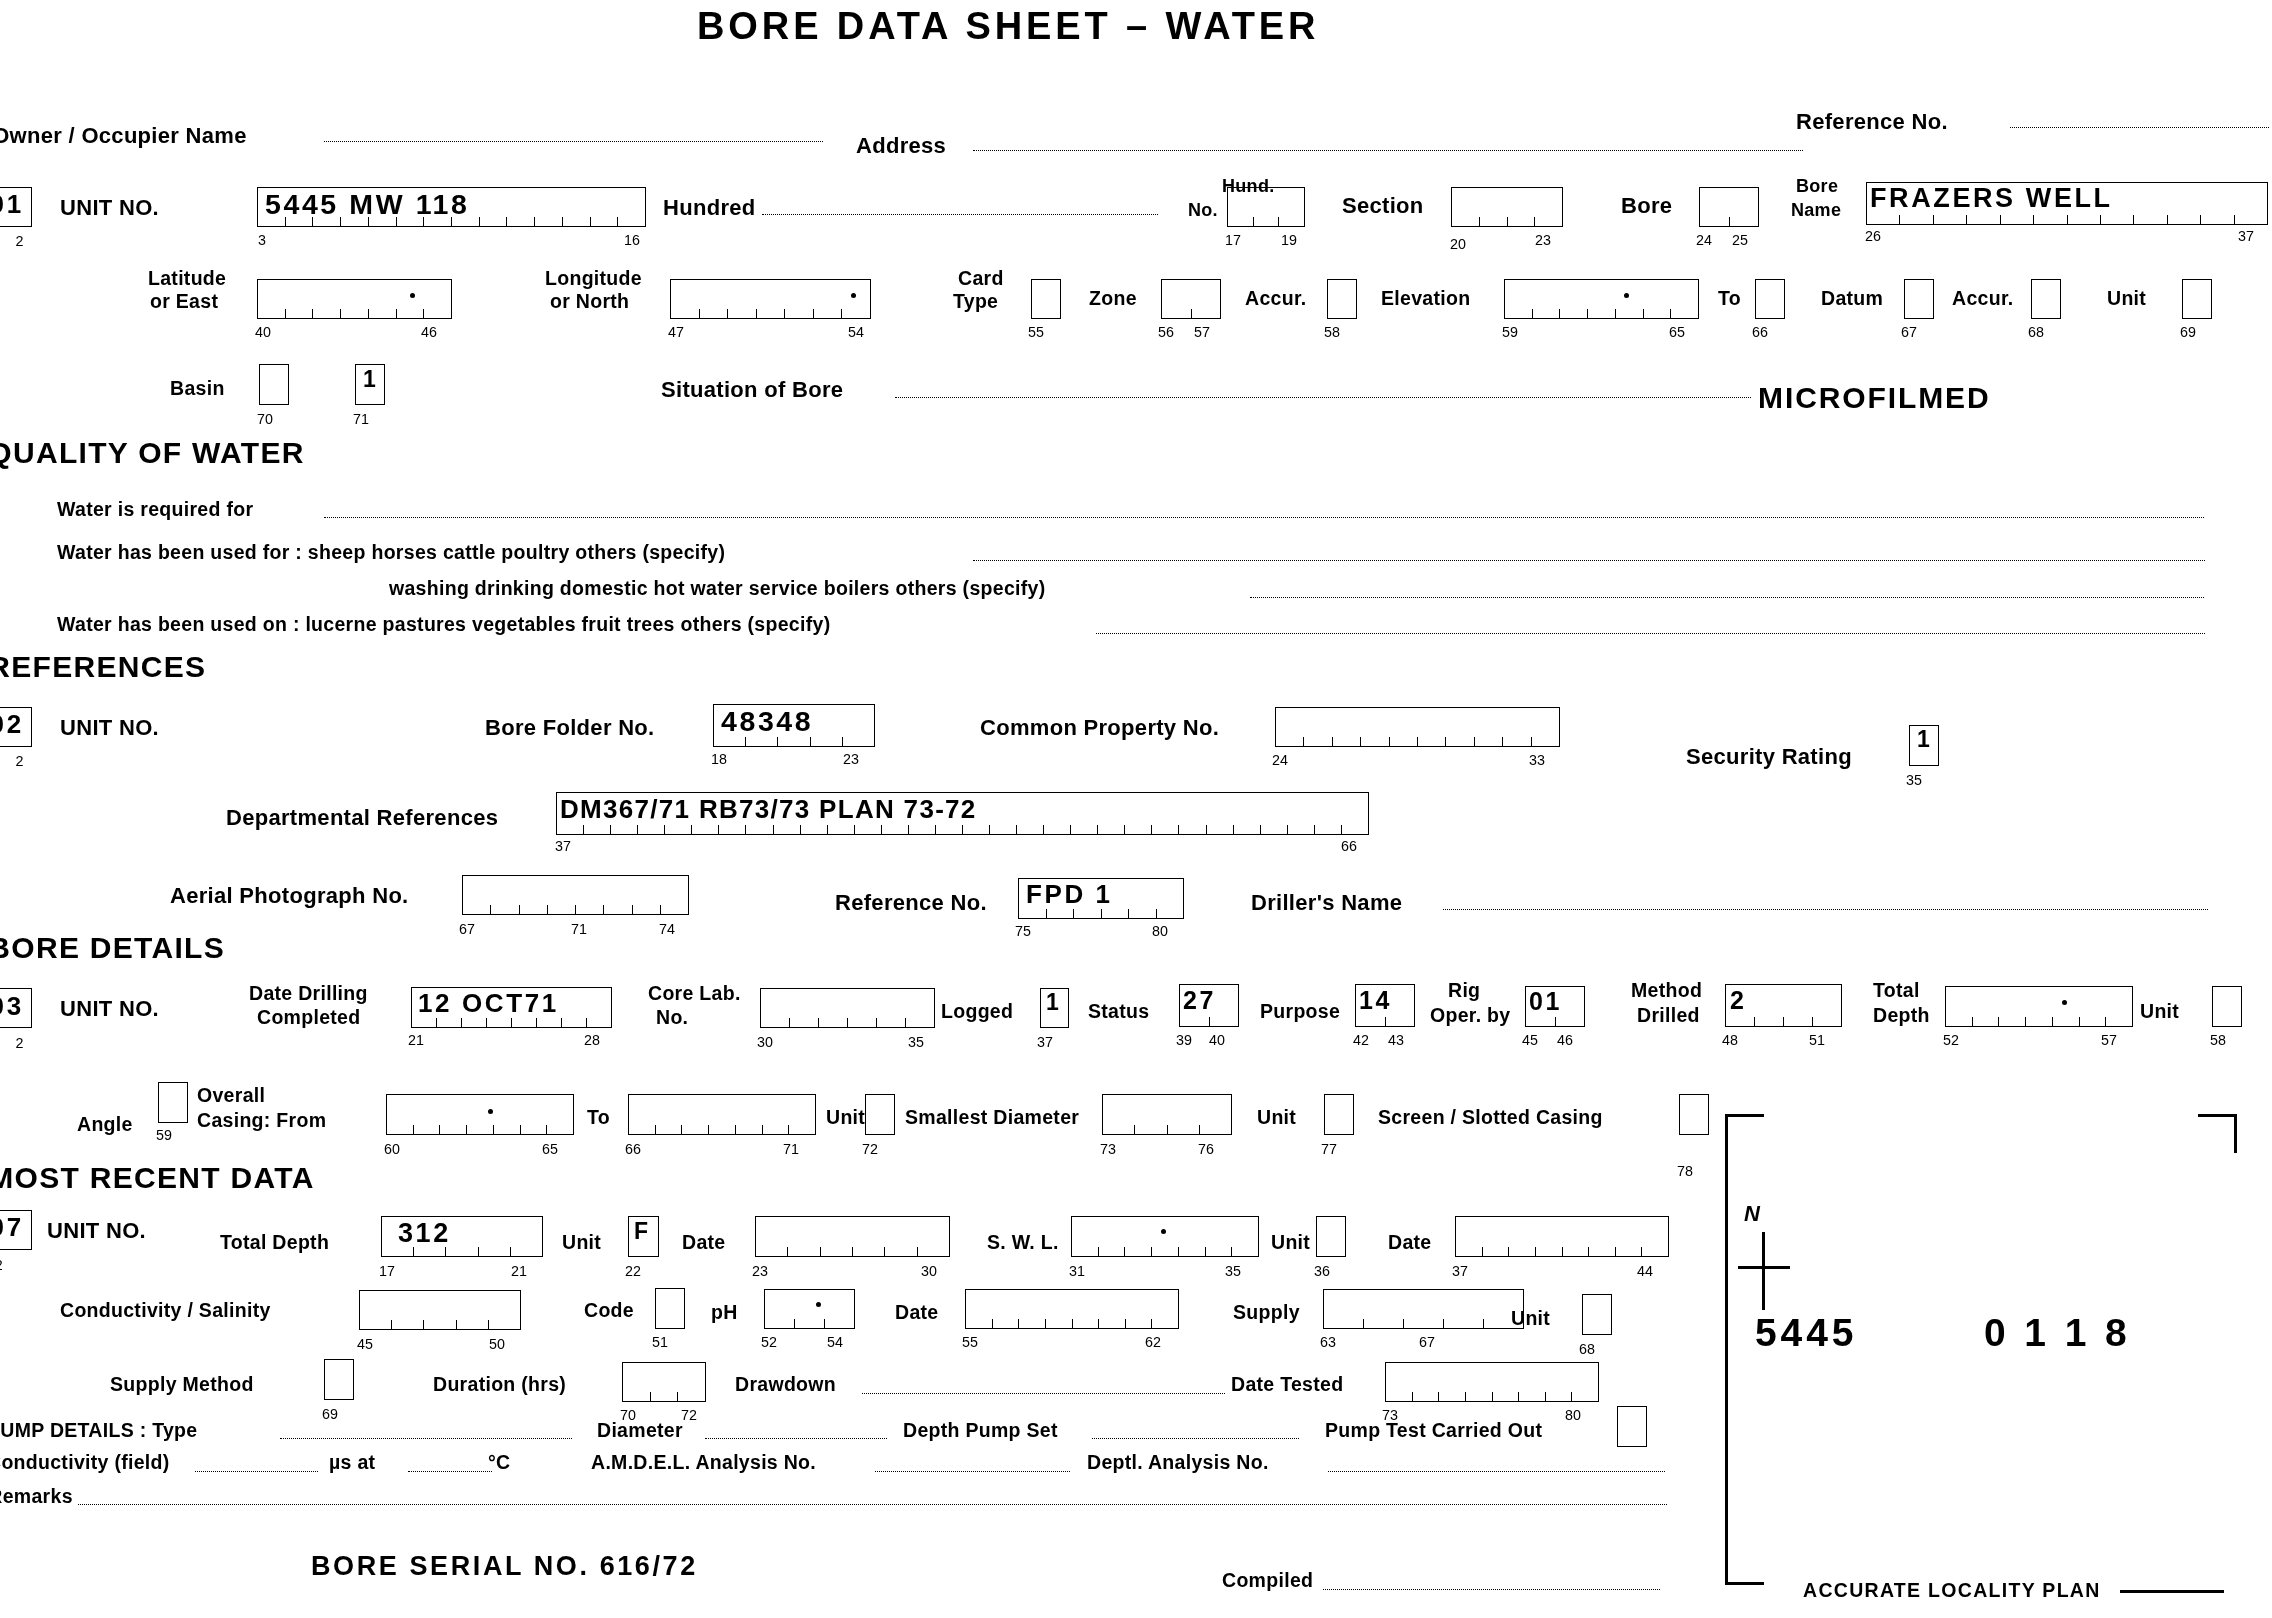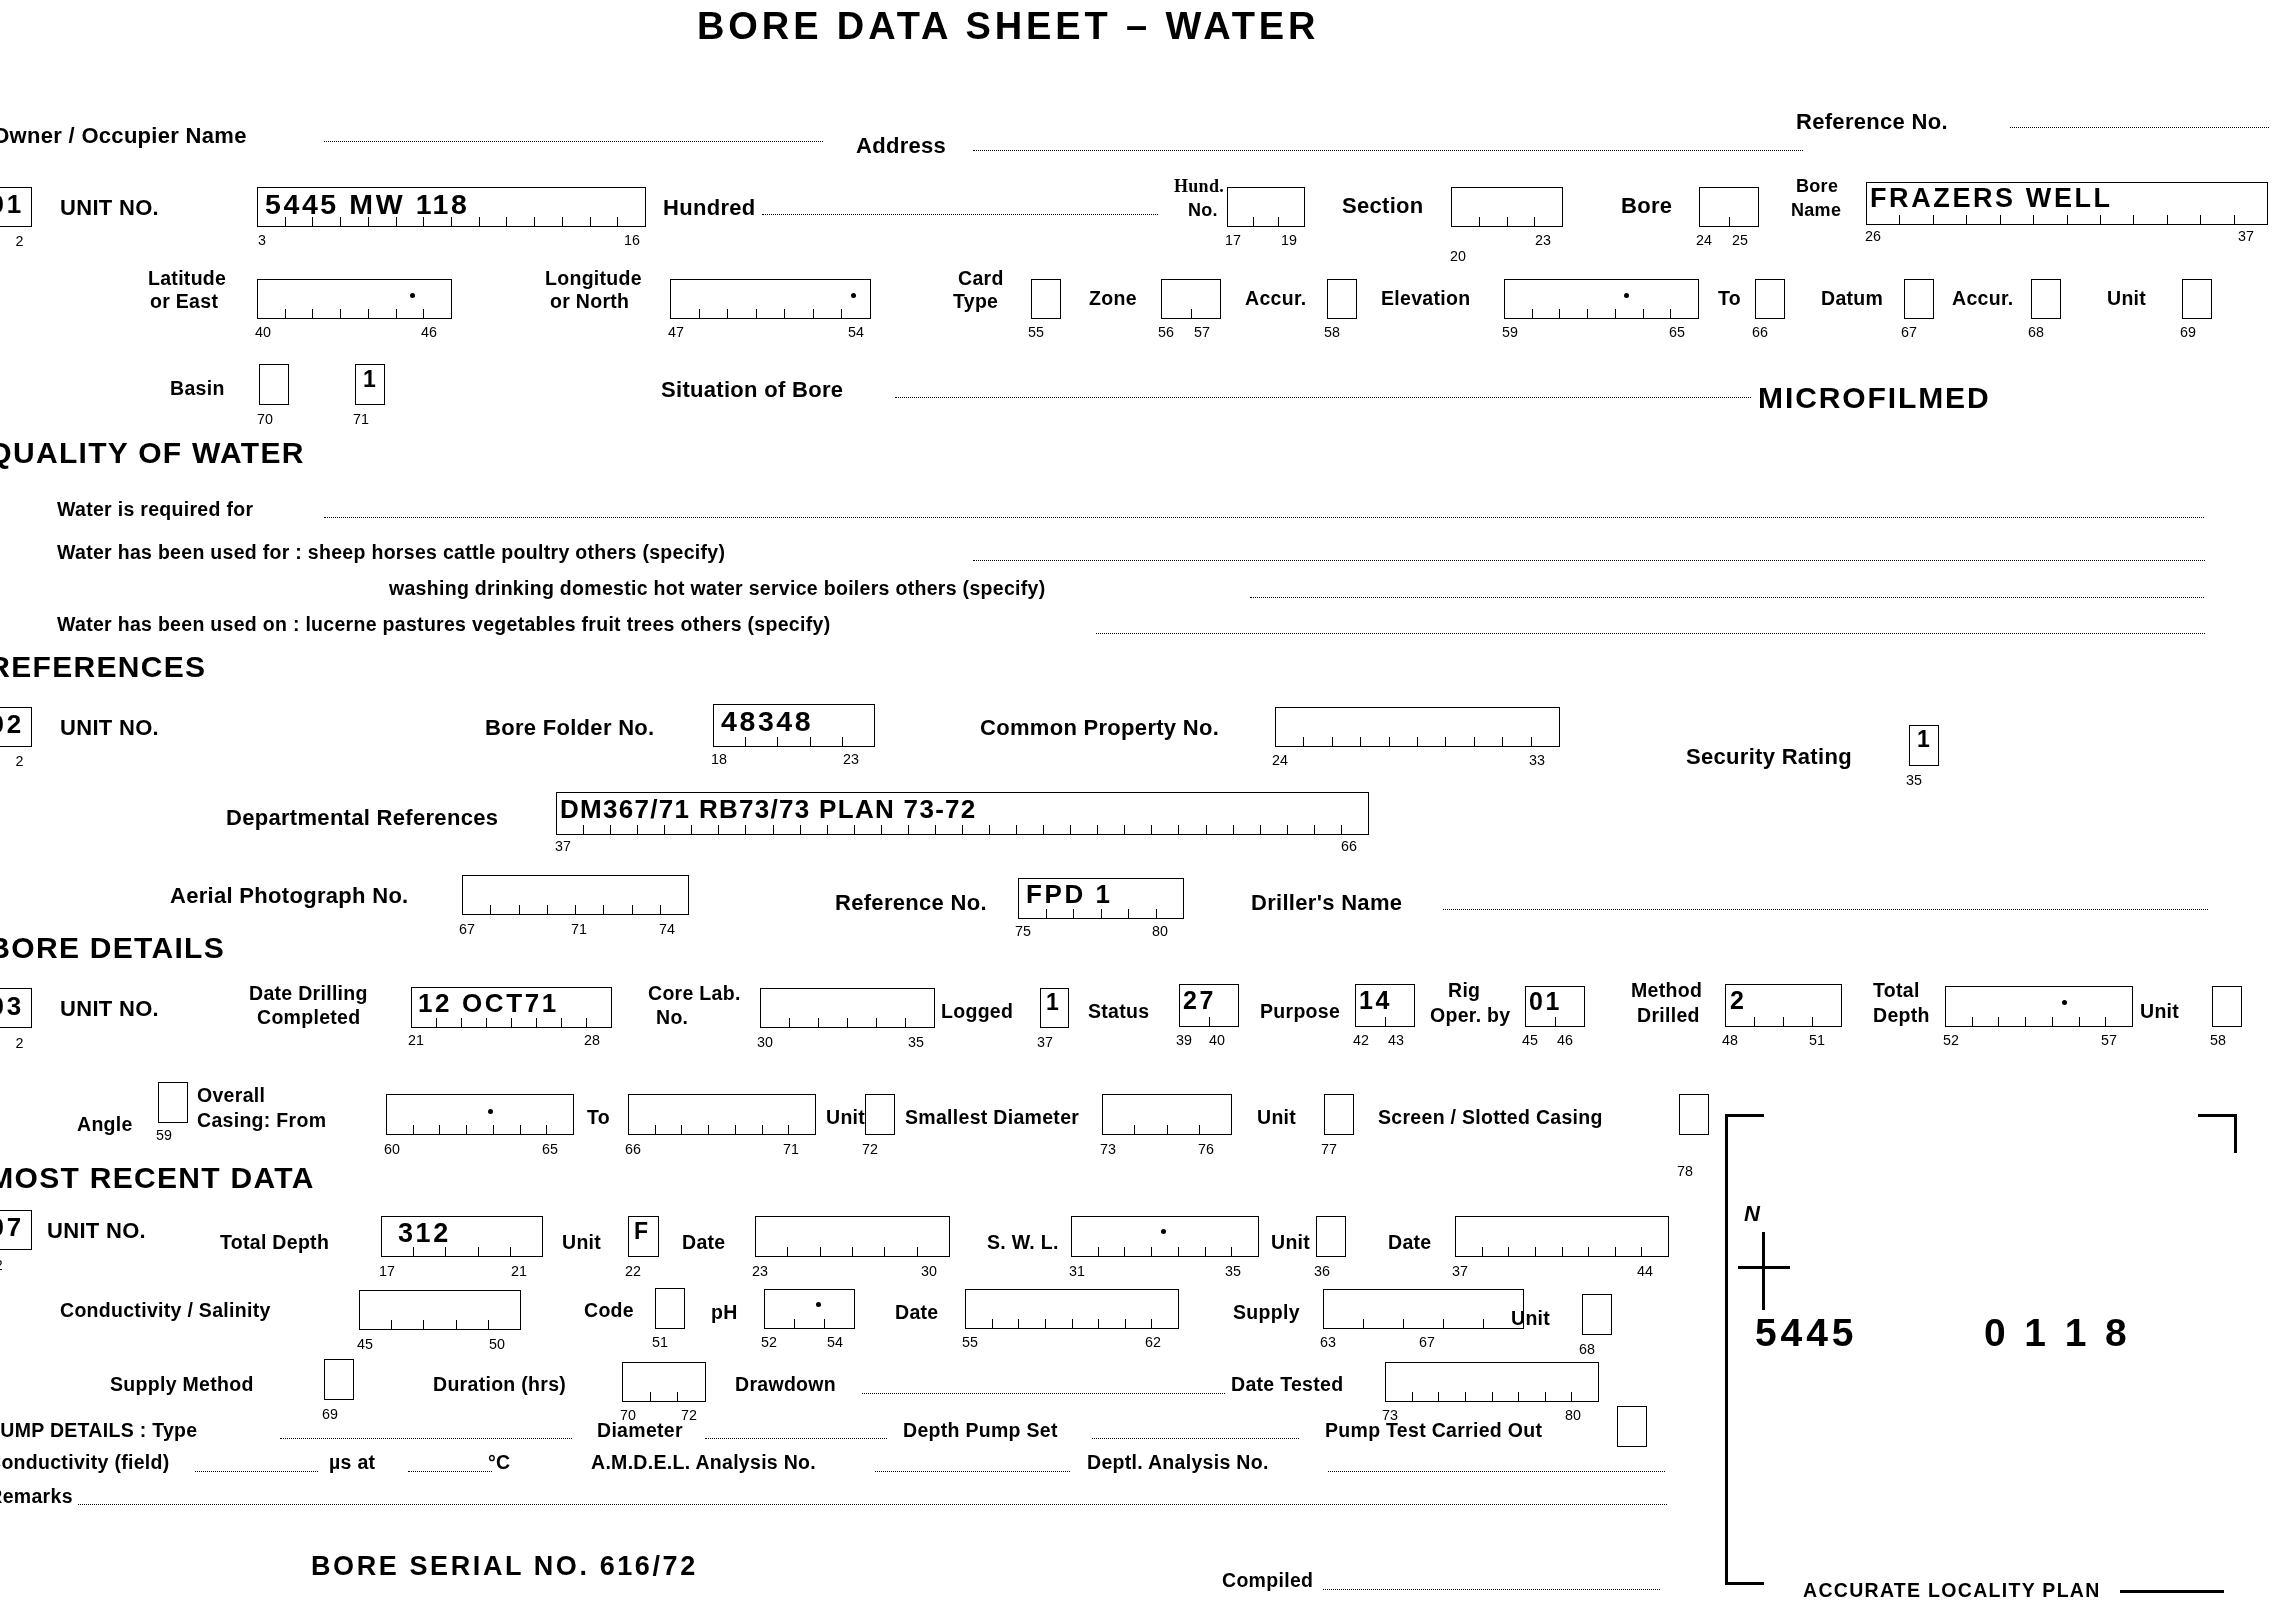--- a/index.html
+++ b/index.html
@@ -62,38 +62,38 @@
       <i></i>
       <i></i>
   </div>
   <div class="abs hand" style="left:265px;top:188px;font-size:28.5px;">5445    MW    118</div>
   <div class="num" style="left:258px;top:232px;">3</div>
   <div class="num" style="left:624px;top:232px;">16</div>
 
   <div class="abs lbl t34" style="left:663px;top:195px;">Hundred</div>
   <div class="abs dots" style="left:762px;top:214px;width:396px;"></div>
 
-  <div class="abs lbl t28" style="left:1174px;top:176px;font-family:Liberation Serif, serif;">Hund.</div>
+  <div class="abs lbl t28" style="left:1222px;top:176px;">Hund.</div>
   <div class="abs lbl t28" style="left:1188px;top:200px;">No.</div>
   <div class="comb" style="left:1227px;top:187px;width:78px;height:40px;">
       <i></i>
       <i></i>
       <i></i>
     </div>
   <div class="num" style="left:1225px;top:232px;">17</div>
   <div class="num" style="left:1281px;top:232px;">19</div>
 
   <div class="abs lbl t34" style="left:1342px;top:193px;">Section</div>
   <div class="comb" style="left:1451px;top:187px;width:112px;height:40px;">
       <i></i>
       <i></i>
       <i></i>
       <i></i>
     </div>
-  <div class="num" style="left:1450px;top:248px;">20</div>
+  <div class="num" style="left:1450px;top:236px;">20</div>
   <div class="num" style="left:1535px;top:232px;">23</div>
 
   <div class="abs lbl t34" style="left:1621px;top:193px;">Bore</div>
   <div class="comb" style="left:1699px;top:187px;width:60px;height:40px;">
       <i></i>
       <i></i>
     </div>
   <div class="num" style="left:1696px;top:232px;">24</div>
   <div class="num" style="left:1732px;top:232px;">25</div>
 

